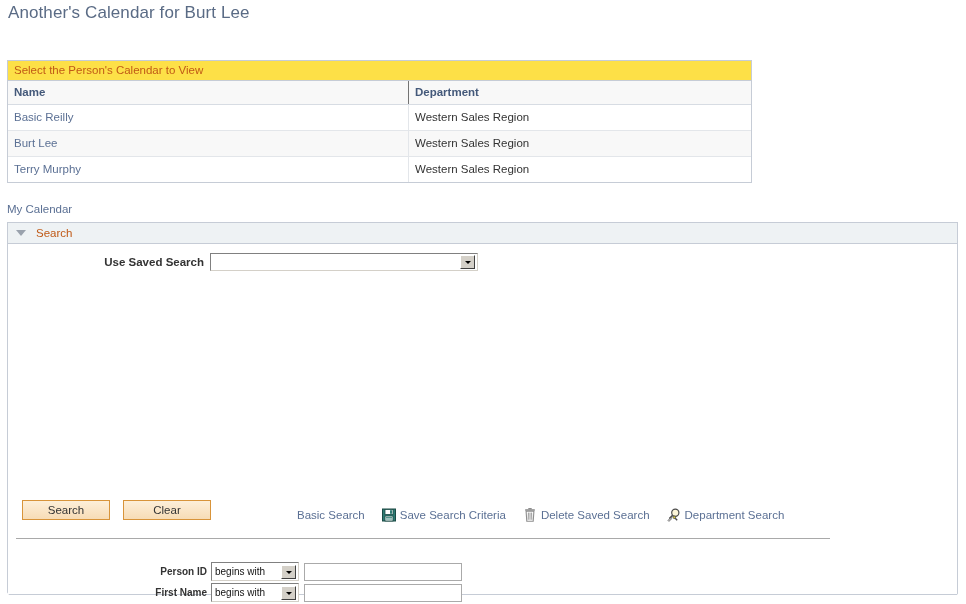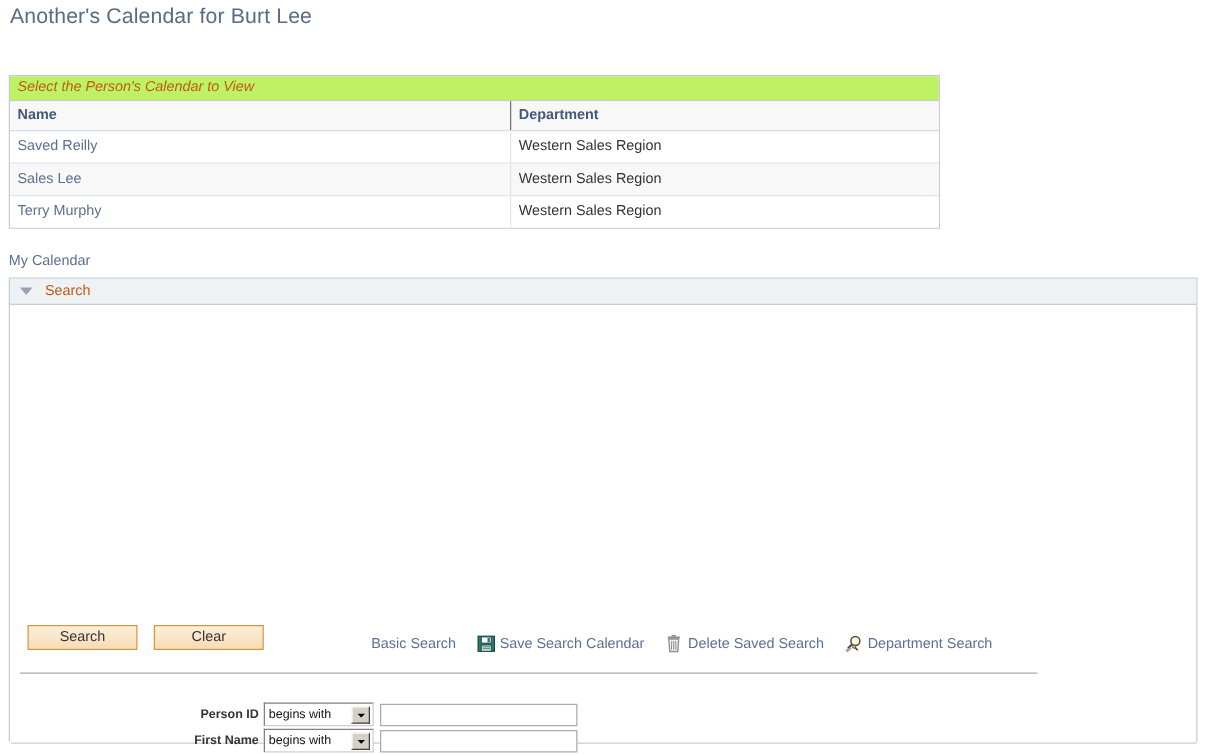--- a/index.html
+++ b/index.html
@@ -45,27 +45,26 @@
   .person-grid {
     position: absolute;
     left: 7px;
     top: 60px;
     width: 745px;
     border: 1px solid #c6ccd6;
     background: #ffffff;
     box-sizing: border-box;
   }
   .grid-caption {
-    background: #bef264;
+    background: #fde047;
     border-bottom: 1px solid #c6ccd6;
     color: #c05a17;
     font-size: 11.5px;
     padding: 3px 6px 4px 6px;
     white-space: nowrap;
-    font-style: italic;
   }
   .grid-table {
     width: 100%;
     border-collapse: collapse;
     table-layout: fixed;
   }
   .grid-table th {
     text-align: left;
     font-size: 11.5px;
     font-weight: bold;
@@ -314,27 +313,27 @@
     <table class="grid-table">
       <thead>
         <tr>
           <th class="col-name">Name</th>
           <th class="col-dept">Department</th>
         </tr>
       </thead>
       <tbody>
         <tr class="odd">
           <td class="col-name">
-            <span class="pslink">Saved Reilly</span>
+            <span class="pslink">Basic Reilly</span>
           </td>
           <td class="col-dept">Western Sales Region</td>
         </tr>
         <tr class="even">
           <td class="col-name">
-            <span class="pslink">Sales Lee</span>
+            <span class="pslink">Burt Lee</span>
           </td>
           <td class="col-dept">Western Sales Region</td>
         </tr>
         <tr class="odd">
           <td class="col-name">
             <span class="pslink">Terry Murphy</span>
           </td>
           <td class="col-dept">Western Sales Region</td>
         </tr>
       </tbody>
@@ -345,20 +344,27 @@
     <span class="pslink">My Calendar</span>
   </div>
 
   <div class="search-panel">
 
     <div class="panel-header">
       <div class="tri"></div>
       <div class="panel-title">Search</div>
     </div>
 
+    <div class="saved-row">
+      <div class="saved-label">Use Saved Search</div>
+      <div class="win-select saved-select">
+        <span class="sel-text"></span>
+        <span class="sel-btn"></span>
+      </div>
+    </div>
 
     <div class="btn-row-top">
       <button class="ps-button">Search</button>
       <button class="ps-button">Clear</button>
     </div>
 
     <div class="action-links links-top">
       <span class="al">
         <span class="pslink">Basic Search</span>
       </span>
@@ -366,21 +372,21 @@
         <span class="ico">
           <svg width="16" height="16" viewBox="0 0 16 16">
             <rect x="1.5" y="2" width="13" height="12" fill="#2f7c74" stroke="#1a4a45" stroke-width="1"></rect>
             <rect x="4" y="2.5" width="8" height="5" fill="#ffffff" stroke="#1a4a45" stroke-width="0.8"></rect>
             <rect x="9" y="3.2" width="2" height="3.6" fill="#2f7c74"></rect>
             <rect x="4" y="9" width="8" height="5" fill="#e8f2f0" stroke="#1a4a45" stroke-width="0.8"></rect>
             <line x1="5" y1="10.5" x2="11" y2="10.5" stroke="#2f7c74" stroke-width="0.8"></line>
             <line x1="5" y1="12" x2="11" y2="12" stroke="#2f7c74" stroke-width="0.8"></line>
           </svg>
         </span>
-        <span class="pslink">Save Search Calendar</span>
+        <span class="pslink">Save Search Criteria</span>
       </span>
       <span class="al">
         <span class="ico">
           <svg width="16" height="16" viewBox="0 0 16 16">
             <rect x="3.2" y="2.2" width="9.6" height="1.6" fill="#8d8d8d"></rect>
             <rect x="6.3" y="1" width="3.4" height="1.3" fill="#8d8d8d"></rect>
             <path d="M4.1 4.2 L11.9 4.2 L11.2 14.2 L4.8 14.2 Z" fill="#ffffff" stroke="#8d8d8d" stroke-width="1.1"></path>
             <line x1="6.4" y1="5.6" x2="6.2" y2="12.8" stroke="#8d8d8d" stroke-width="0.9"></line>
             <line x1="8" y1="5.6" x2="8" y2="12.8" stroke="#8d8d8d" stroke-width="0.9"></line>
             <line x1="9.6" y1="5.6" x2="9.8" y2="12.8" stroke="#8d8d8d" stroke-width="0.9"></line>

